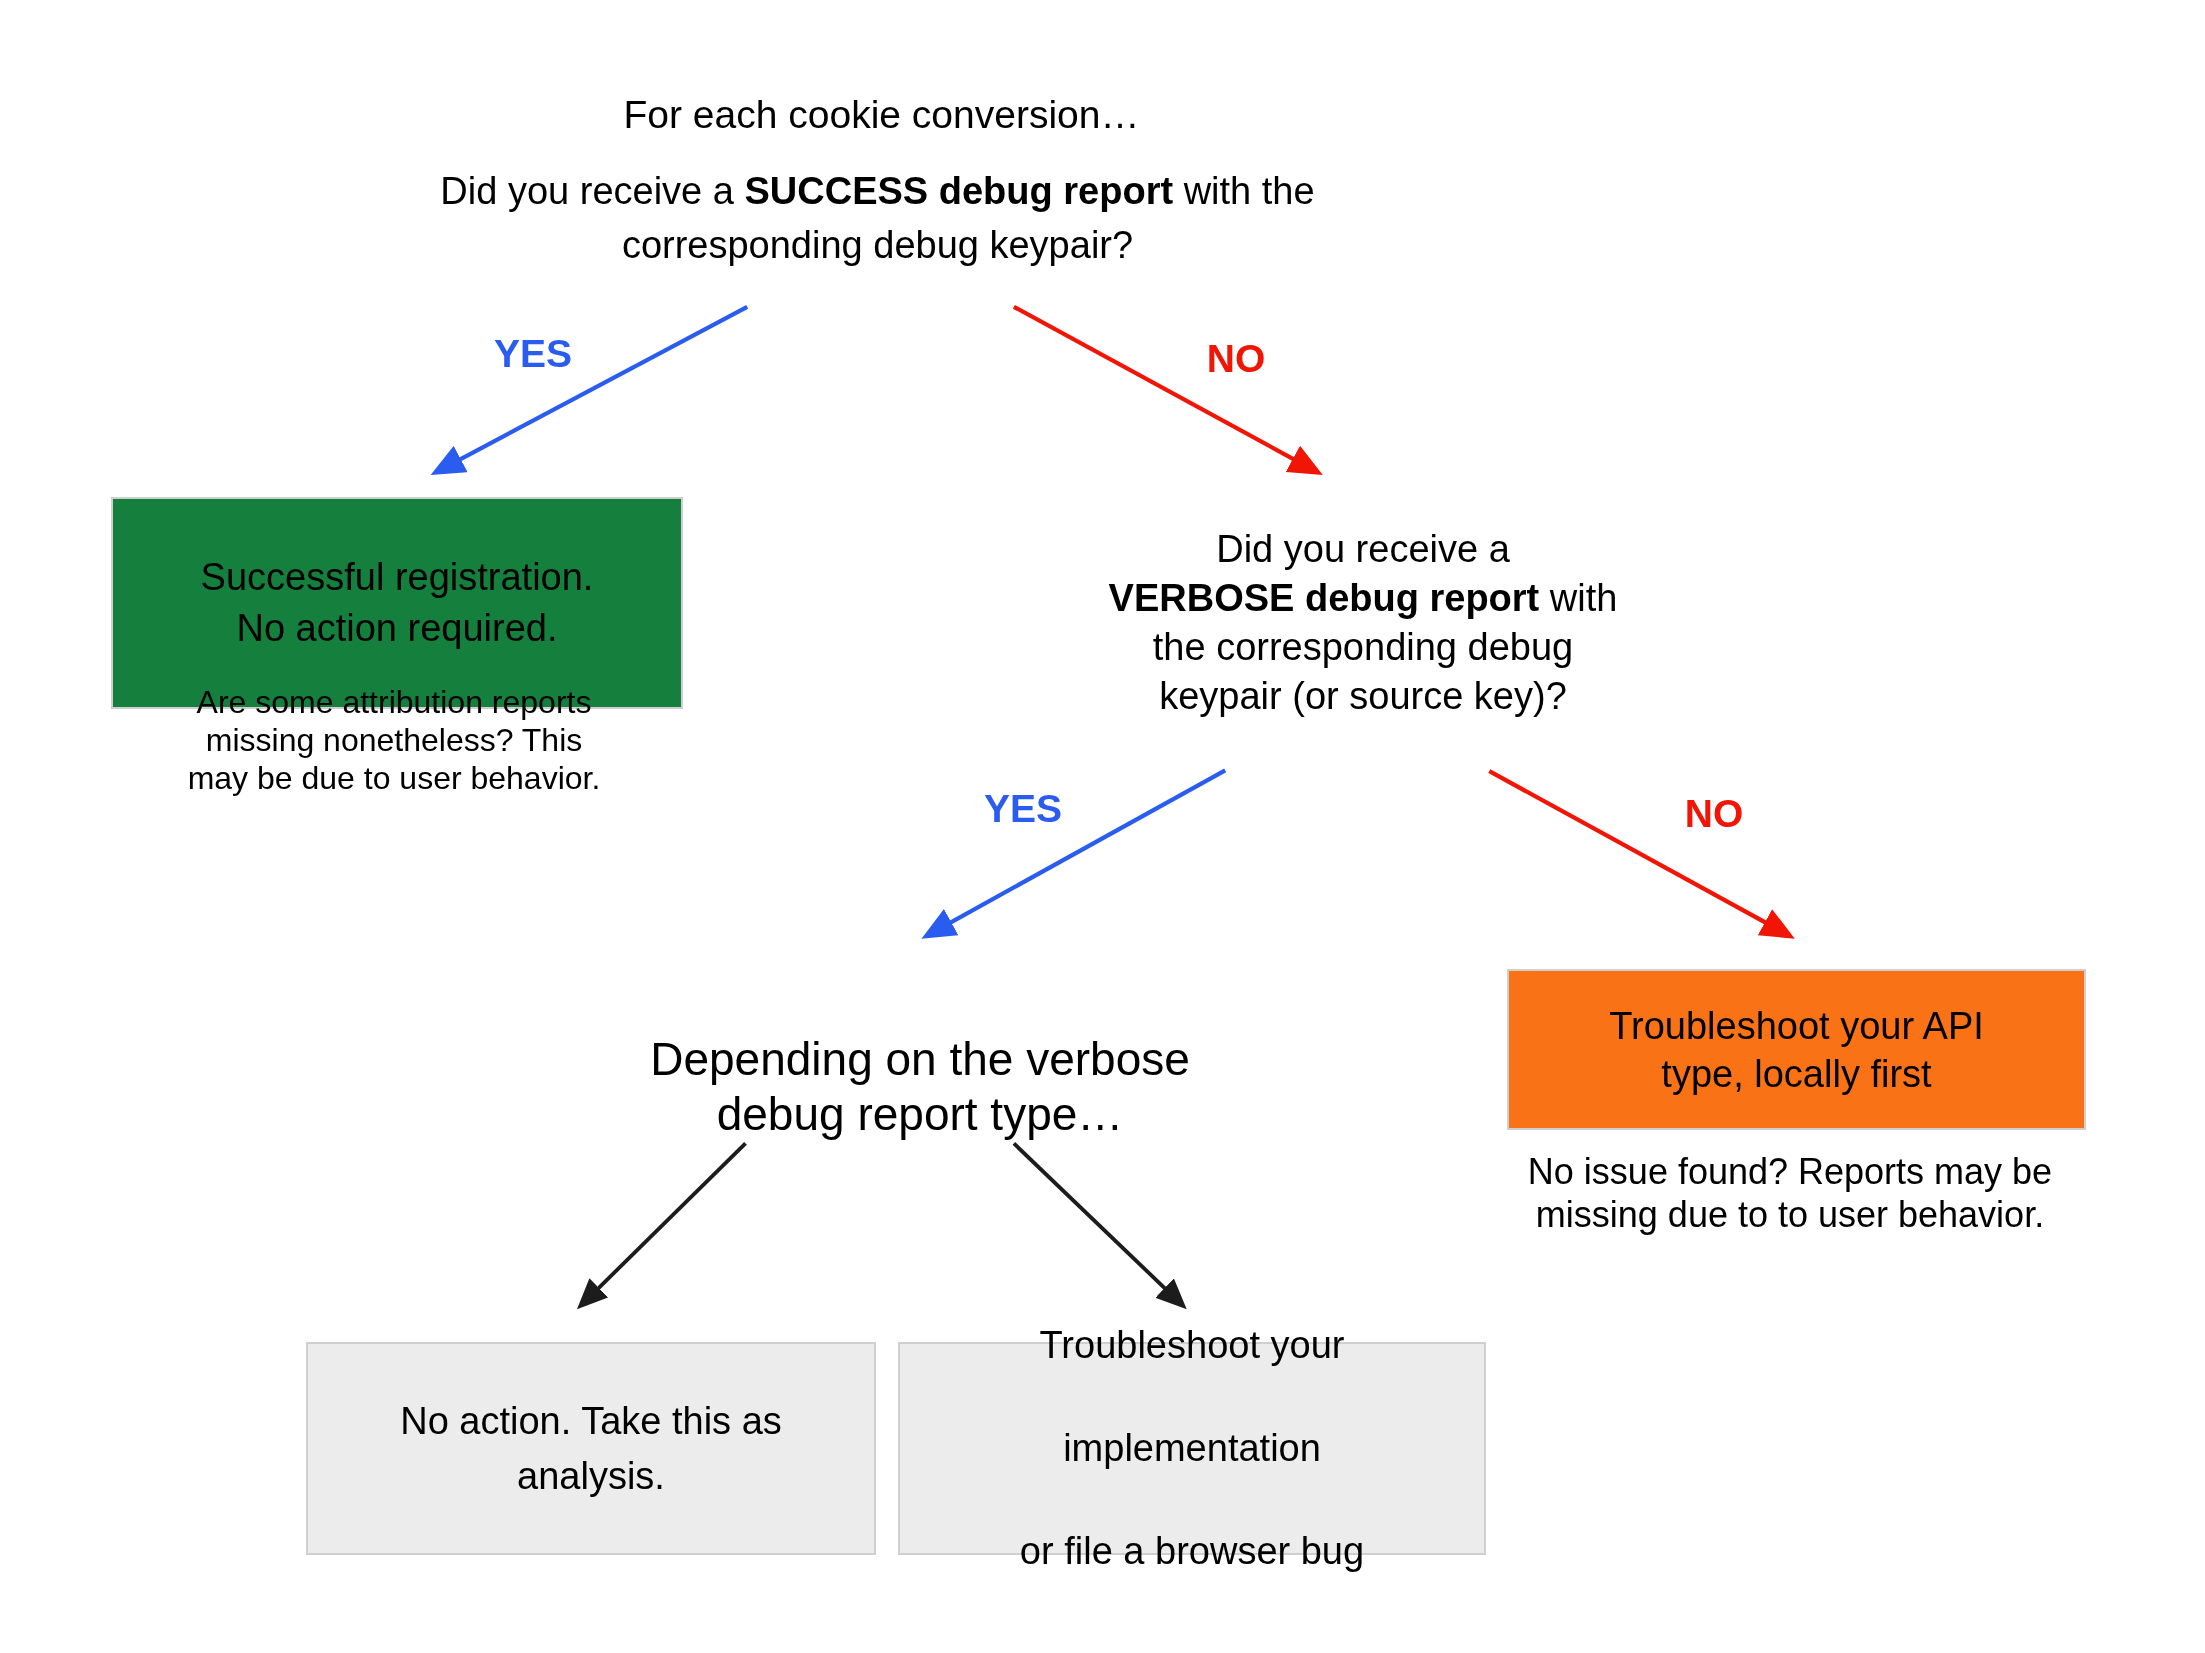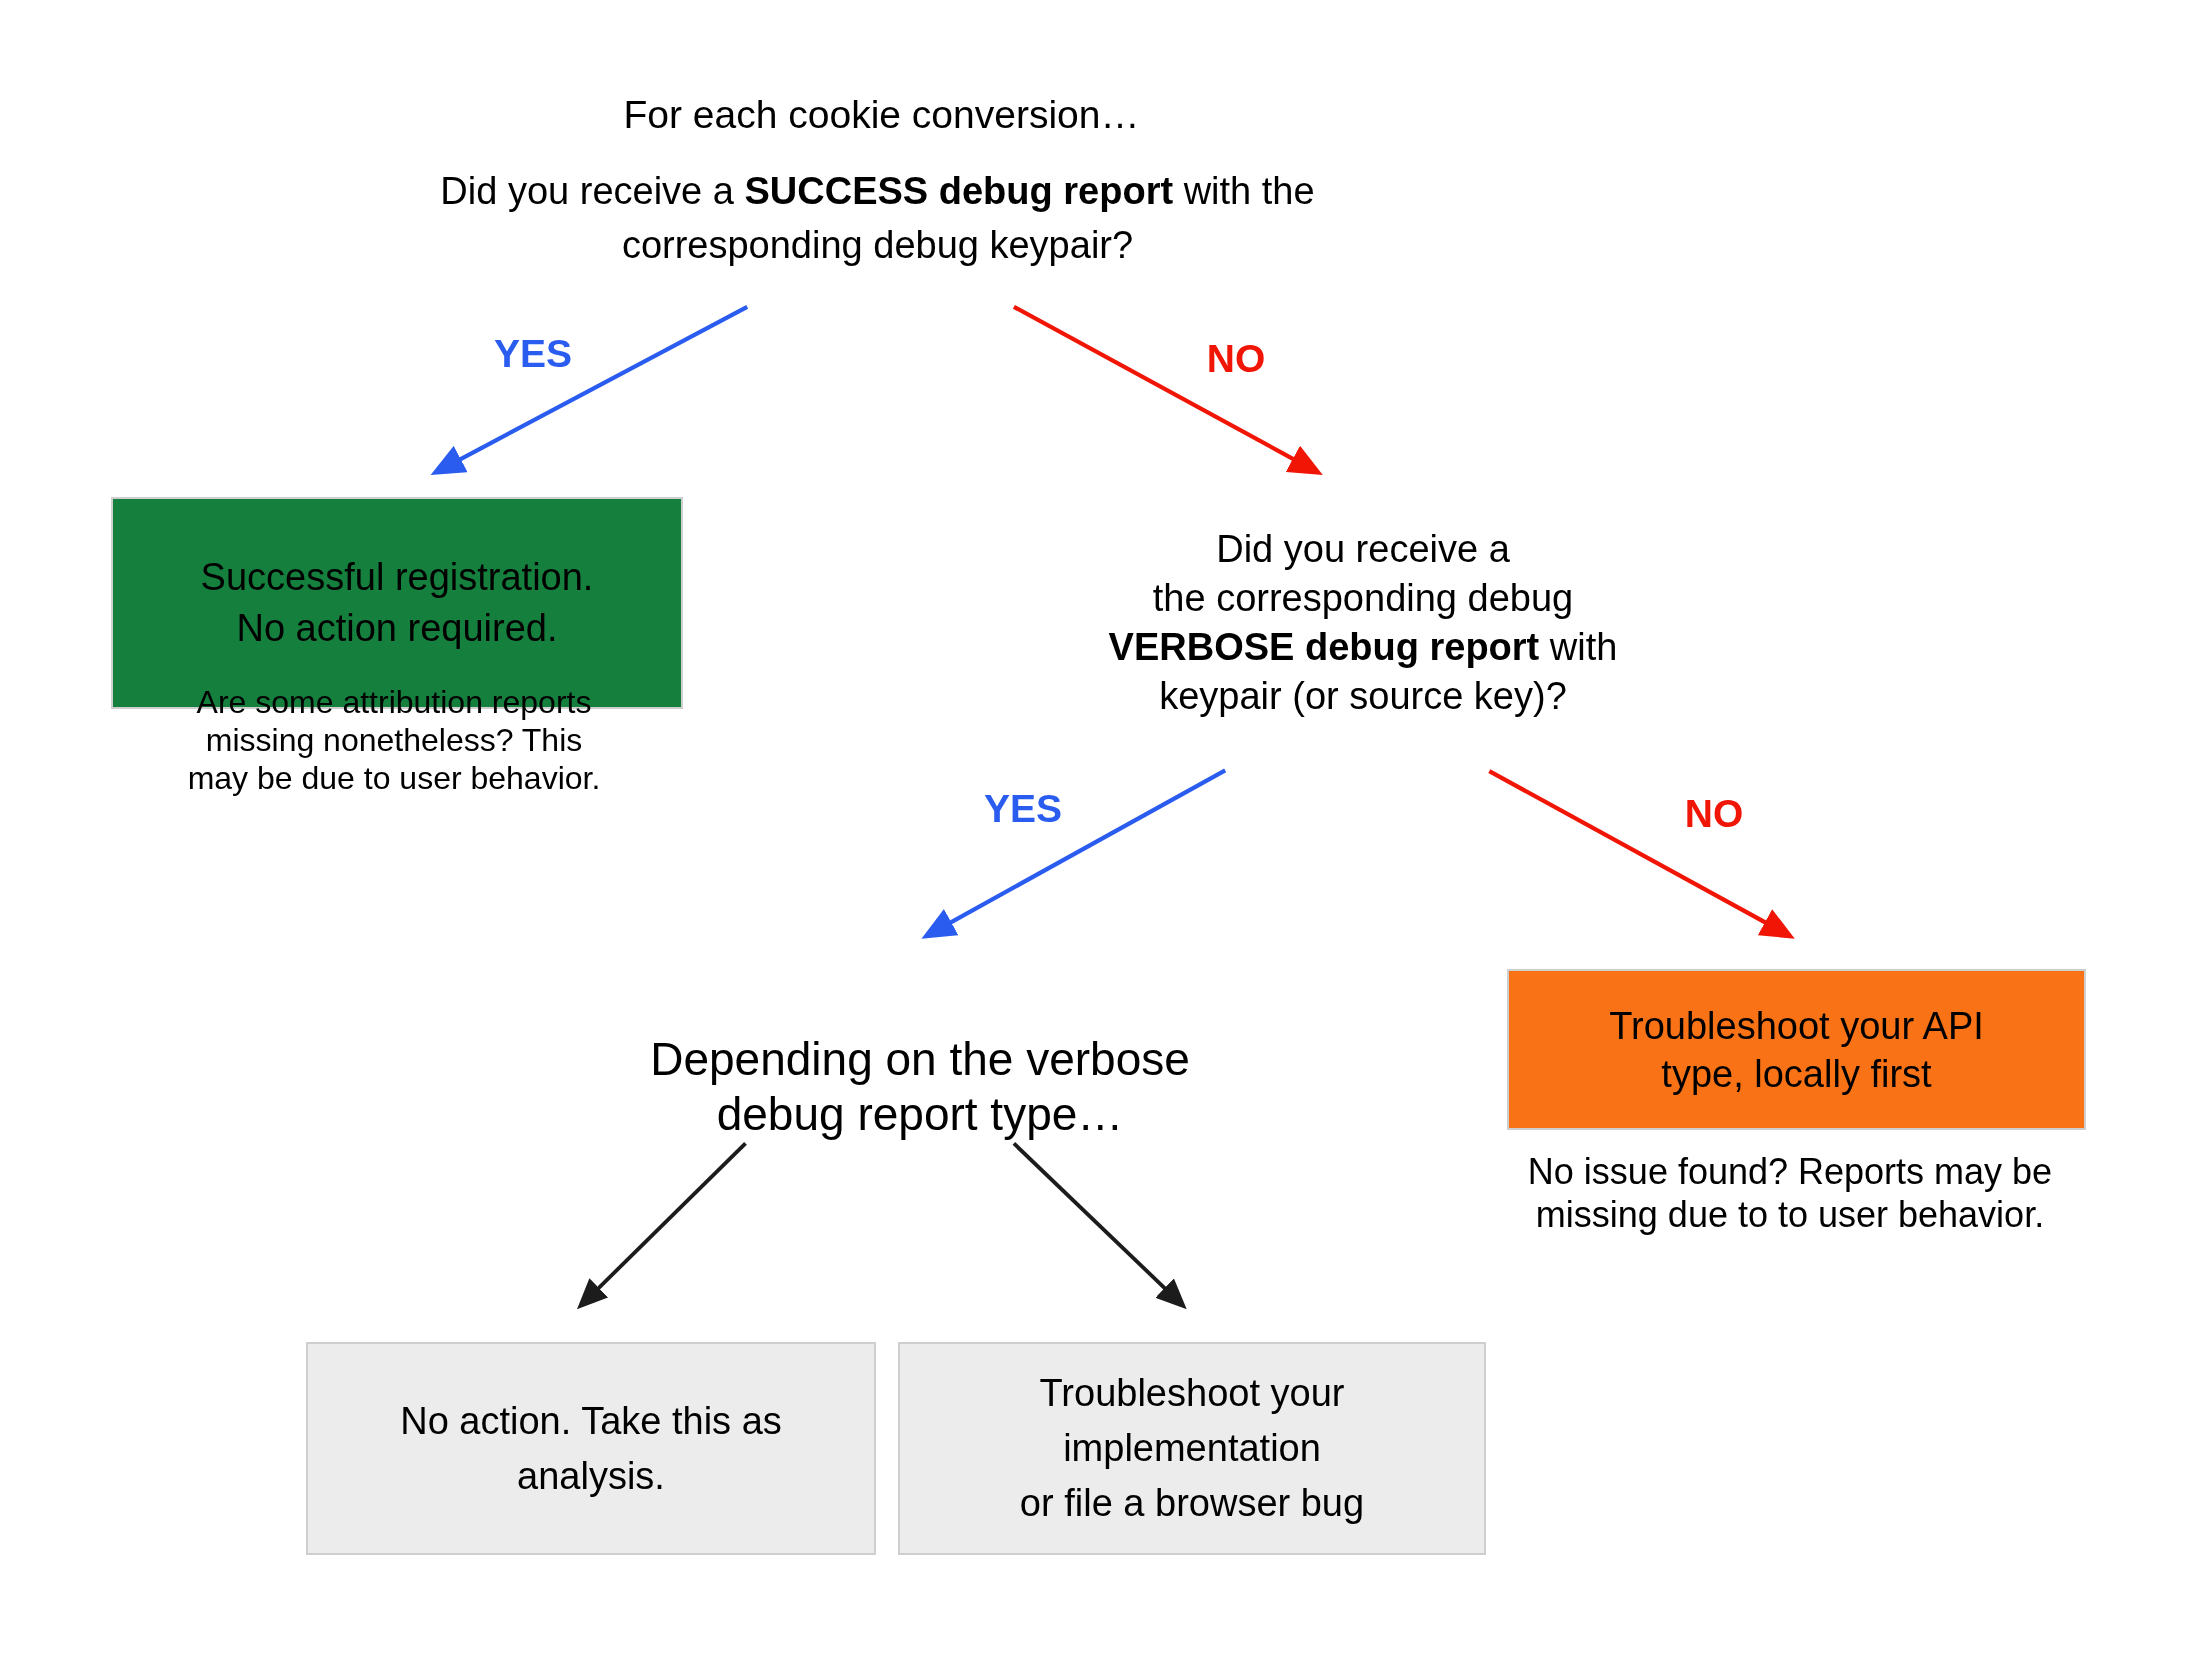--- a/index.html
+++ b/index.html
@@ -89,22 +89,22 @@
   </div>
 
   <div class="txt" style="left:96px; top:683px; width:596px; font-size:32px; line-height:38px;">
     <div class="line">Are some attribution reports</div>
     <div class="line">missing nonetheless? This</div>
     <div class="line">may be due to user behavior.</div>
   </div>
 
   <div class="txt" style="left:1005px; top:525px; width:716px; font-size:38px; line-height:49px;">
     <div class="line">Did you receive a</div>
+    <div class="line"><b>VERBOSE debug report</b><span> with</span></div>
     <div class="line">the corresponding debug</div>
-    <div class="line"><b>VERBOSE debug report</b><span> with</span></div>
     <div class="line">keypair (or source key)?</div>
   </div>
 
   <div class="branch-label" style="left: 1023px; top: 789px; color: rgb(42, 92, 240);">YES</div>
   <div class="branch-label" style="left: 1714px; top: 794px; color: rgb(240, 21, 5);">NO</div>
 
   <div class="txt" style="left:579px; top:997px; width:682px; font-size:46px; line-height:55px;margin-top:35px;">
     <div class="line">Depending on the verbose</div>
     <div class="line">debug report type…</div>
   </div>
@@ -117,20 +117,20 @@
   <div class="txt" style="left:1449px; top:1150px; width:682px; font-size:36px; line-height:43px;">
     <div class="line">No issue found? Reports may be</div>
     <div class="line">missing due to to user behavior.</div>
   </div>
 
   <div class="box" style="left: 306px; top: 1342px; width: 570px; height: 213px; font-size: 38px; line-height: 55px; background: rgb(236, 236, 236);">
     <div class="line">No action. Take this as</div>
     <div class="line">analysis.</div>
   </div>
 
-  <div class="box" style="left: 898px; top: 1342px; width: 588px; height: 213px; font-size: 38px; line-height: 55px; background: rgb(236, 236, 236);">
+  <div class="box" style="left: 898px; top: 1342px; width: 588px; height: 213px; font-size: 38px; line-height: 55px; background: rgb(236, 236, 236); gap: 48px;">
     <div class="line">Troubleshoot your</div>
     <div class="line">implementation</div>
     <div class="line">or file a browser bug</div>
   </div>
 
 </div>
 
 
 </body></html>

